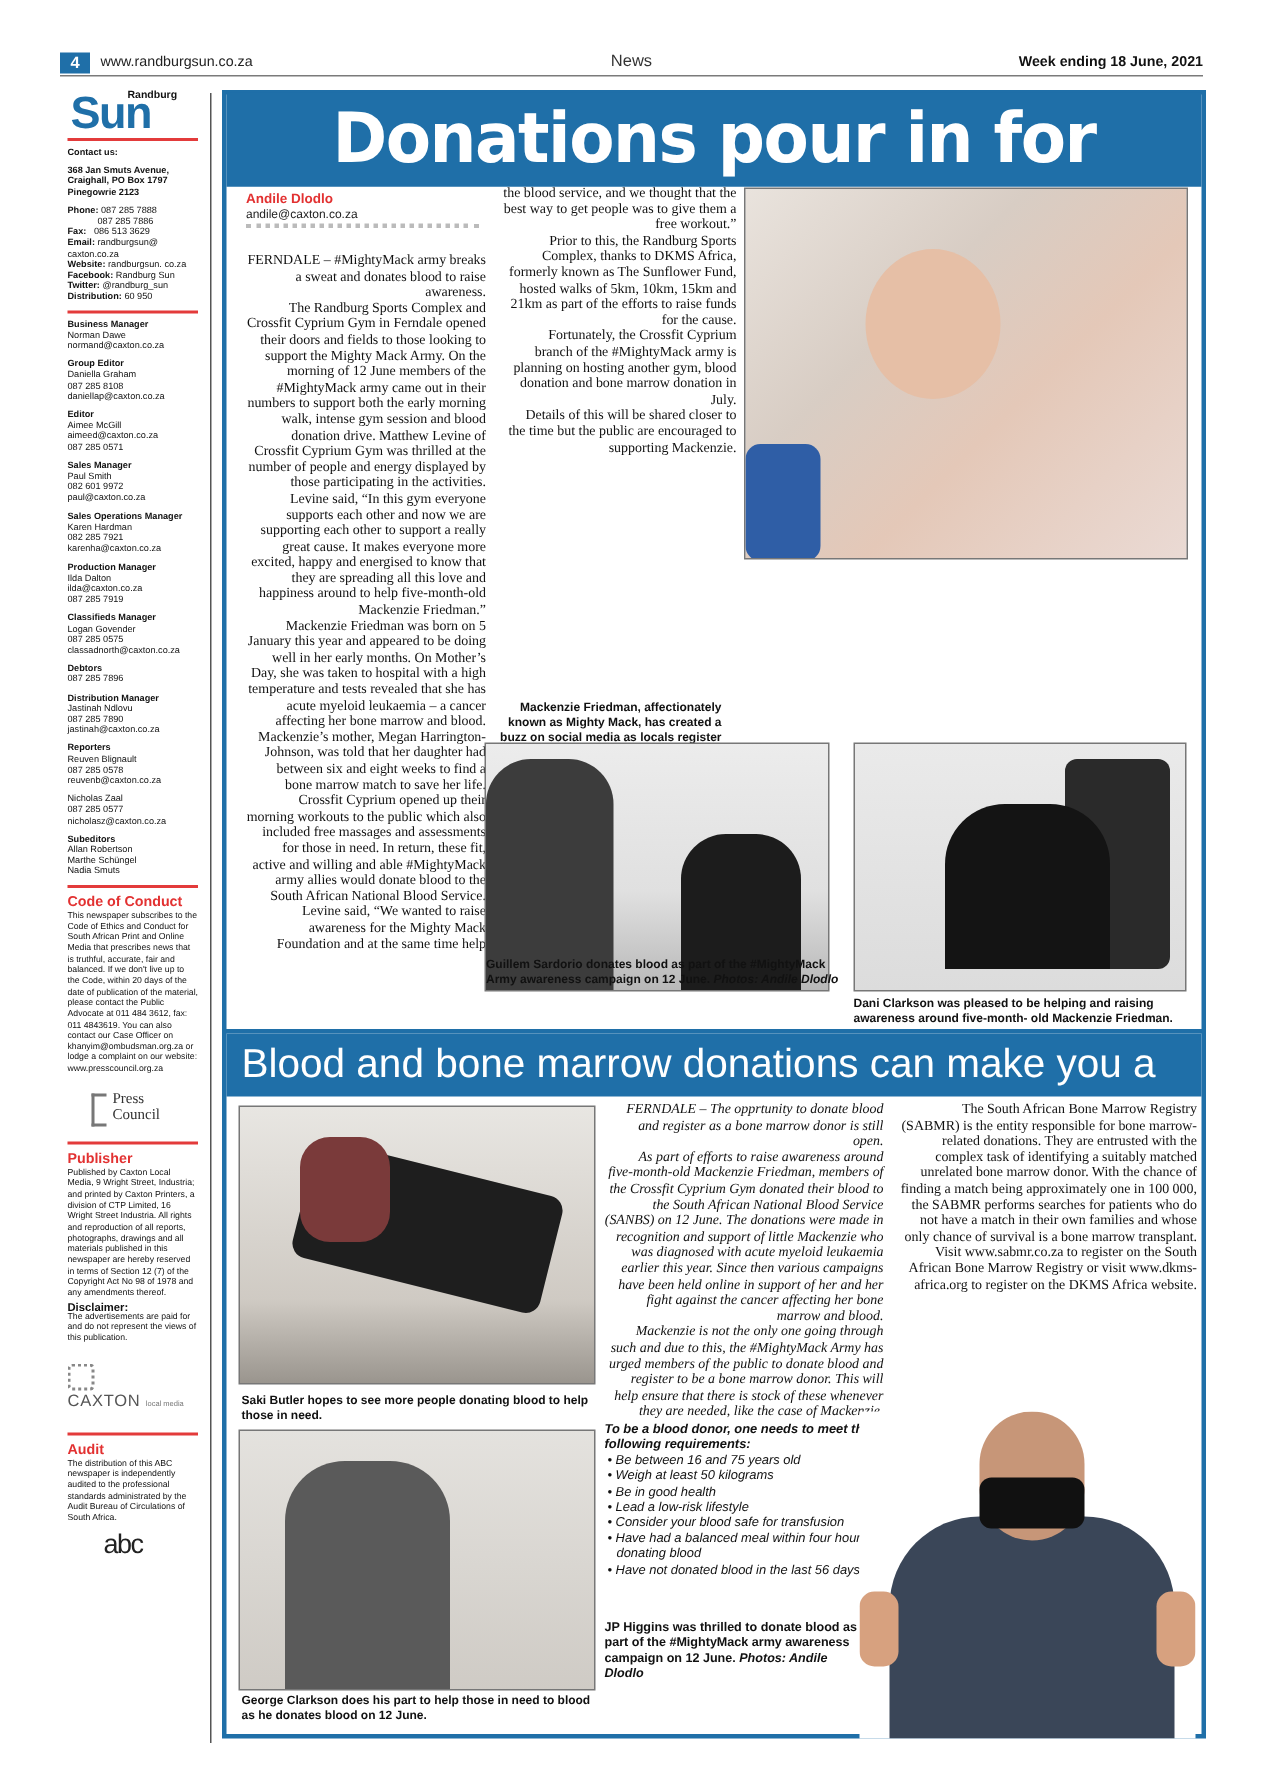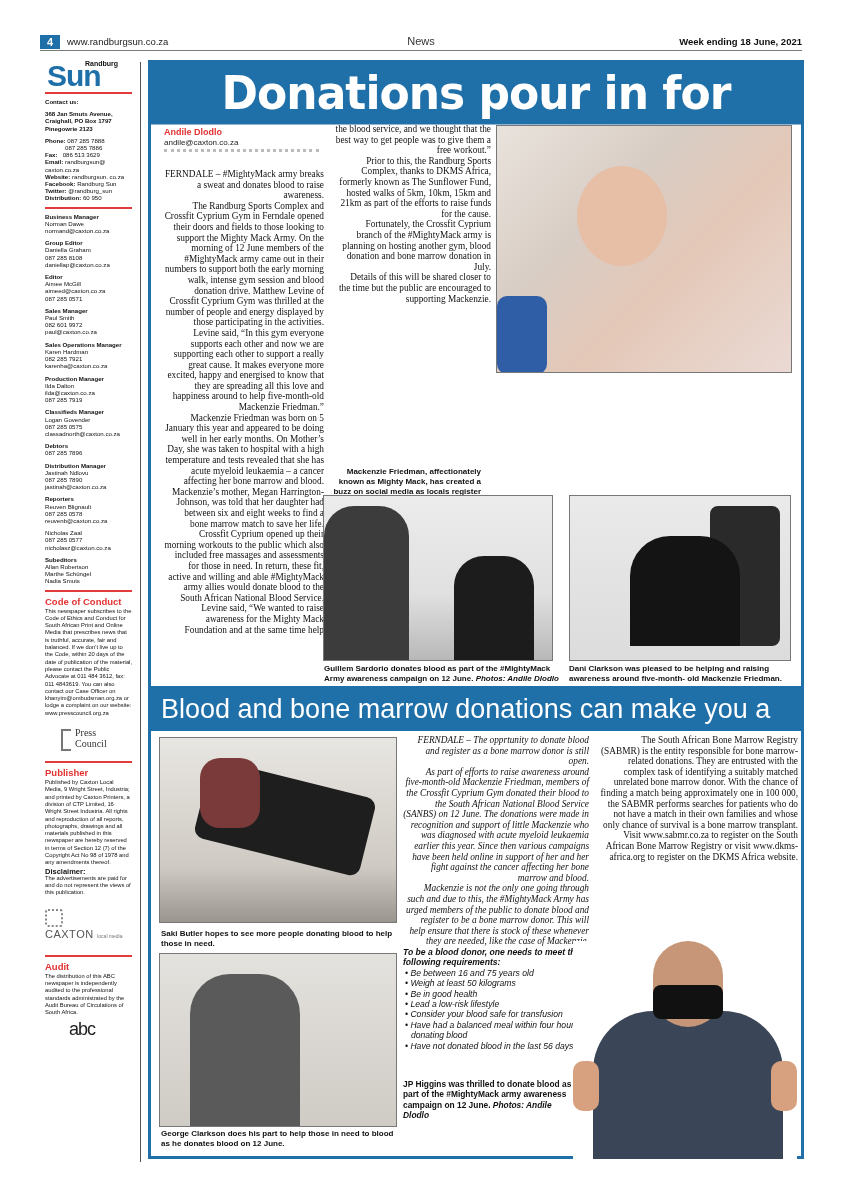--- a/index.html
+++ b/index.html
@@ -59,21 +59,21 @@
   .ph-guillem { left: 172px; top: 432px; width: 230px; height: 166px; background: linear-gradient(180deg, #ececec 0%, #e0e0e0 60%, #b8b8b8 100%); }
   .ph-guillem .nurse { position: absolute; left: 0; top: 10px; width: 85px; height: 156px; background: #3c3c3c; border-radius: 30px 30px 0 0; }
   .ph-guillem .man { position: absolute; left: 130px; top: 60px; width: 80px; height: 106px; background: #1c1c1c; border-radius: 30px 30px 0 0; }
   .ph-dani { left: 418px; top: 432px; width: 222px; height: 166px; background: linear-gradient(180deg, #eaeaea 0%, #dcdcdc 100%); }
   .ph-dani .chair { position: absolute; left: 140px; top: 10px; width: 70px; height: 140px; background: #2a2a2a; border-radius: 8px; }
   .ph-dani .woman { position: absolute; left: 60px; top: 40px; width: 110px; height: 110px; background: #141414; border-radius: 40px 40px 0 0; }
 
   .caption { position: absolute; font-weight: bold; font-size: 8px; line-height: 10px; color: #111; }
   .caption em { font-style: italic; }
   .cap-baby { left: 180px; top: 404px; width: 150px; text-align: right; }
-  .cap-guillem { left: 173px; top: 601px; width: 235px; }
+  .cap-guillem { left: 173px; top: 575px; width: 235px; }
   .cap-dani { left: 418px; top: 601px; width: 225px; }
 
   .ph-saki { left: 8px; top: 48px; width: 238px; height: 186px; background: linear-gradient(180deg, #e8e6e2 0%, #cfcac3 70%, #9a958e 100%); }
   .ph-saki .chair { position: absolute; left: 40px; top: 40px; width: 170px; height: 80px; background: #1e1e1e; border-radius: 10px; transform: rotate(14deg); }
   .ph-saki .person { position: absolute; left: 40px; top: 20px; width: 60px; height: 70px; background: #7a3a3a; border-radius: 20px; }
   .ph-george { left: 8px; top: 264px; width: 238px; height: 174px; background: linear-gradient(180deg, #e4e2de 0%, #cfcbc5 100%); }
   .ph-george .person { position: absolute; left: 30px; top: 20px; width: 110px; height: 154px; background: #5a5a5a; border-radius: 40px 40px 0 0; }
   .ph-jp { left: 422px; top: 252px; width: 224px; height: 218px; border: none; background: #fff; }
   .ph-jp .body { position: absolute; left: 20px; top: 70px; width: 190px; height: 148px; background: #3a4658; border-radius: 60px 60px 0 0; }
   .ph-jp .head { position: absolute; left: 80px; top: 0; width: 70px; height: 86px; background: #c79678; border-radius: 35px; }

